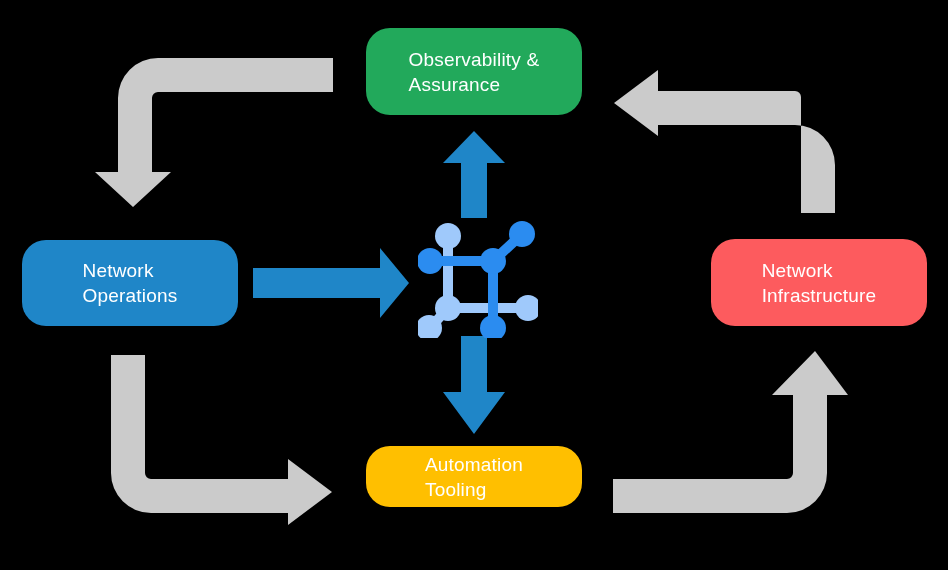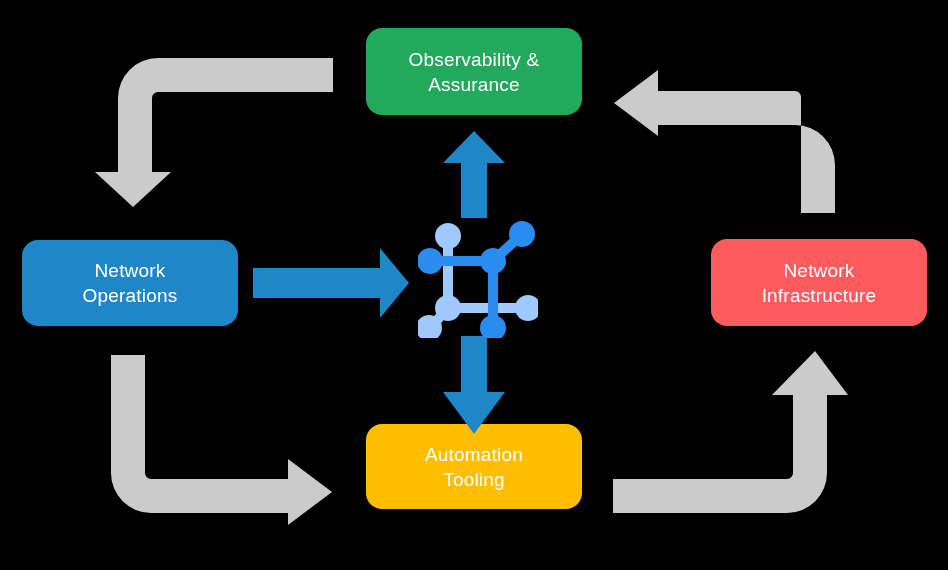--- a/index.html
+++ b/index.html
@@ -10,37 +10,36 @@
     overflow: hidden;
   }
   #stage {
     position: relative;
     width: 948px;
     height: 570px;
     background: #000000;
   }
   .node-box {
     position: absolute;
-    border-radius: 16px;
+    border-radius: 24px;
     display: flex;
     align-items: center;
     justify-content: center;
-    text-align: center;
     color: #ffffff;
     font-size: 19px;
     line-height: 25px;
     font-weight: 400;
     letter-spacing: 0.2px;
     padding: 4px 6px;
     white-space: pre-line;
   }
   #box-observability { left: 366px; top: 28px;  width: 216px; height: 87px; }
   #box-operations    { left: 22px;  top: 240px; width: 216px; height: 86px; }
   #box-infrastructure{ left: 711px; top: 239px; width: 216px; height: 87px; }
-  #box-automation    { left: 366px; top: 424px; width: 216px; height: 85px; }
+  #box-automation    { left: 366px; top: 446px; width: 216px; height: 61px; }
 
   .svg-layer {
     position: absolute;
     left: 0; top: 0;
     width: 948px; height: 570px;
     pointer-events: none;
   }
   #center-icon {
     position: absolute;
     left: 418px; top: 218px;

